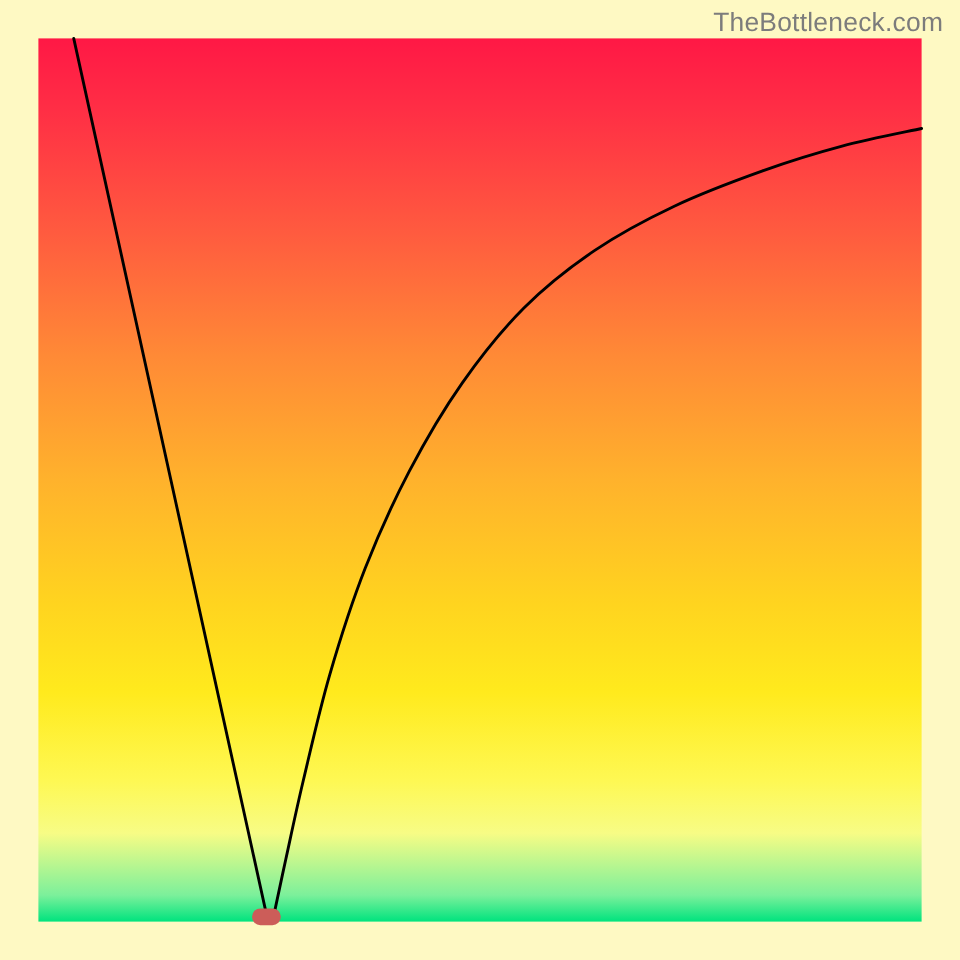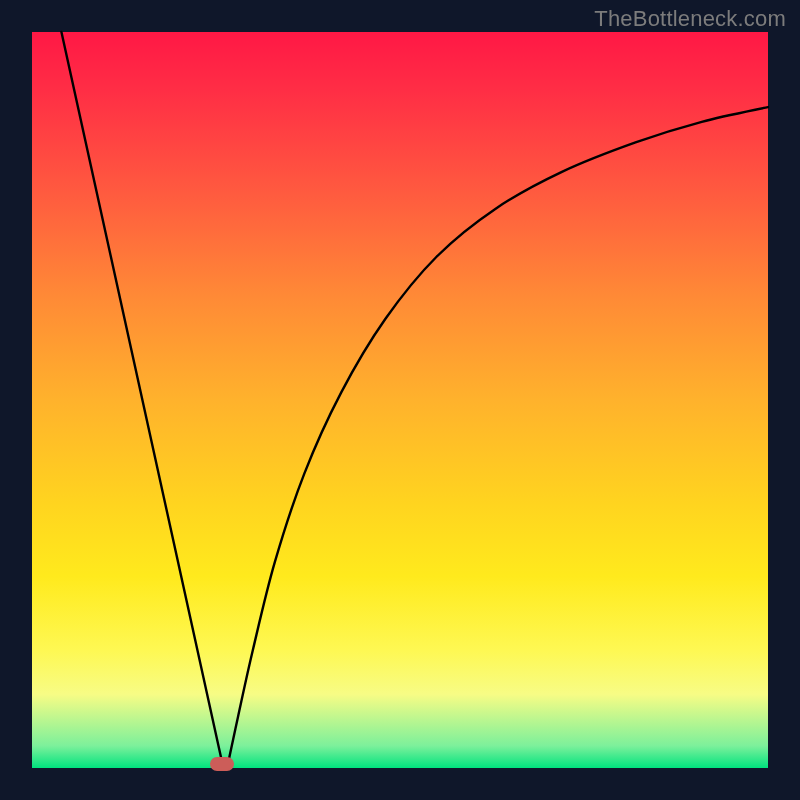--- a/index.html
+++ b/index.html
@@ -8,21 +8,21 @@
     width: 800px;
     height: 800px;
     overflow: hidden;
     background: #000;
     font-family: Arial, Helvetica, sans-serif;
   }
   .frame {
     position: absolute;
     left: 0; top: 0;
     width: 800px; height: 800px;
-    background: #0f172a;
+    background: #fef9c3;
   }
   .plot-area {
     position: absolute;
     left: 32px;
     top: 32px;
     width: 736px;
     height: 736px;
     
     background: linear-gradient(to bottom,
       #ff1845 0%,

